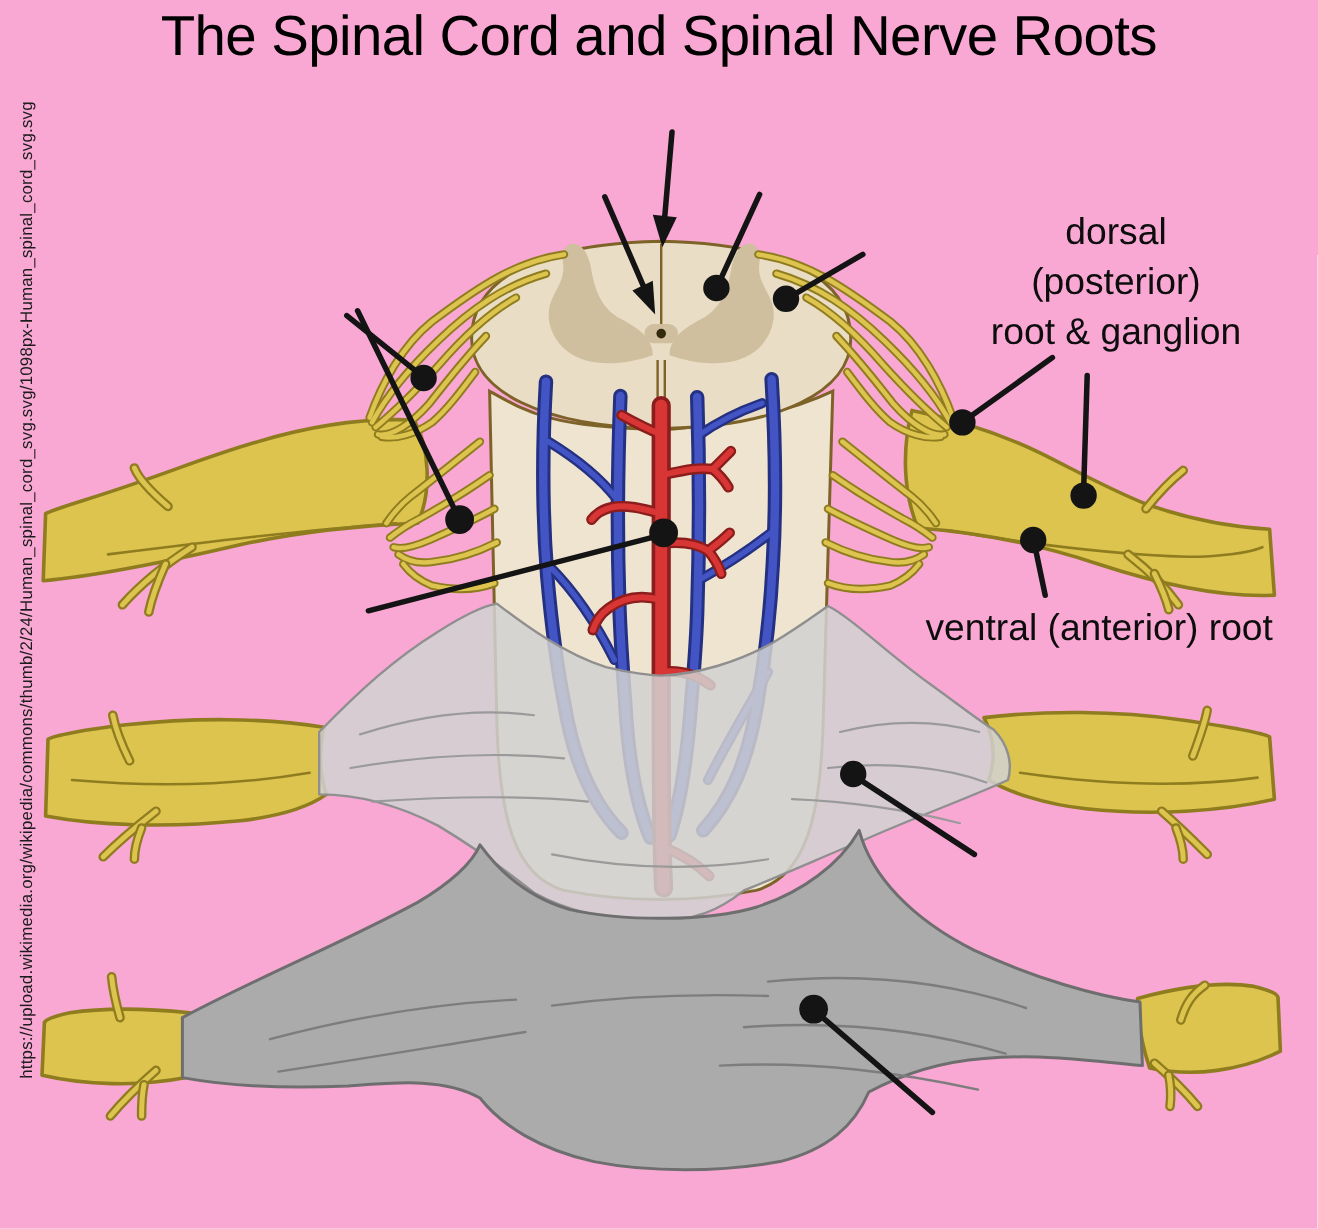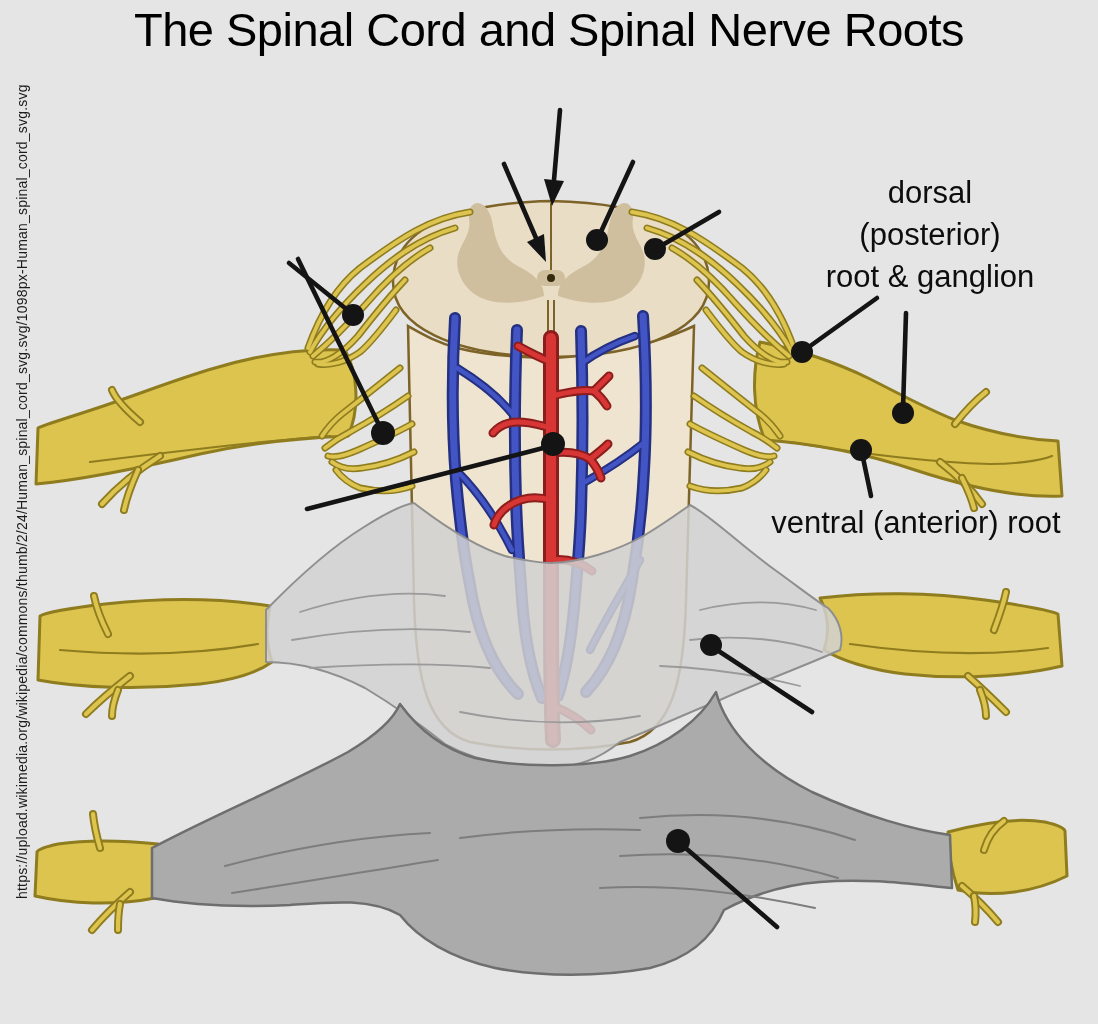--- a/index.html
+++ b/index.html
@@ -1,16 +1,16 @@
 <!DOCTYPE html>
 <html style="--nerve-yellow: #dcc44f; --nerve-outline: #8f7c1e; --cord-beige: #e9ddc5; --cord-front: #efe4cf; --gray-matter: #cfbf9e; --cord-outline: #7d6327; --artery-red: #d83535; --artery-outline: #8c1d1d; --vein-blue: #4355c4; --vein-outline: #243082; --arachnoid-gray: #d2d2d2; --arachnoid-outline: #8f8f8f; --dura-gray: #ababab; --dura-outline: #6e6e6e; --pointer-black: #141414;"><head>
 <meta charset="utf-8">
 <style>
   html,body{margin:0;padding:0;background:#fff;}
-  .canvas{position:relative;width:1098px;height:1024px;background:#e5e5e5;overflow:hidden;
+  .canvas{position:relative;width:1098px;height:1024px;background:#f9a8d4;overflow:hidden;
           font-family:"Liberation Sans",sans-serif;}
   .title{position:absolute;top:2px;left:0;width:100%;margin:0;text-align:center;
          font-size:47px;font-weight:400;color:#000;letter-spacing:-.5px;}
   .source-url{position:absolute;left:14px;top:899px;transform:rotate(-90deg);
               transform-origin:0 0;white-space:nowrap;font-size:14px;color:#1c1c1c;
               letter-spacing:.2px;}
   .diagram-svg{position:absolute;left:0;top:0;}
   .anno{position:absolute;color:#0d0d0d;font-size:31px;line-height:1.35;}
   .anno-dorsal{left:770px;top:172px;width:320px;text-align:center;}
   .anno-ventral{left:736px;top:502px;width:360px;text-align:center;white-space:nowrap;}

